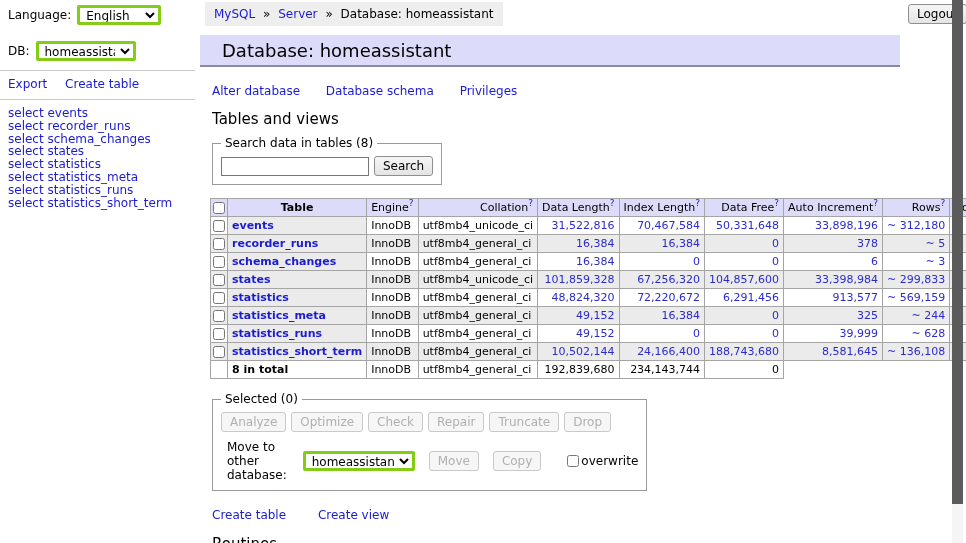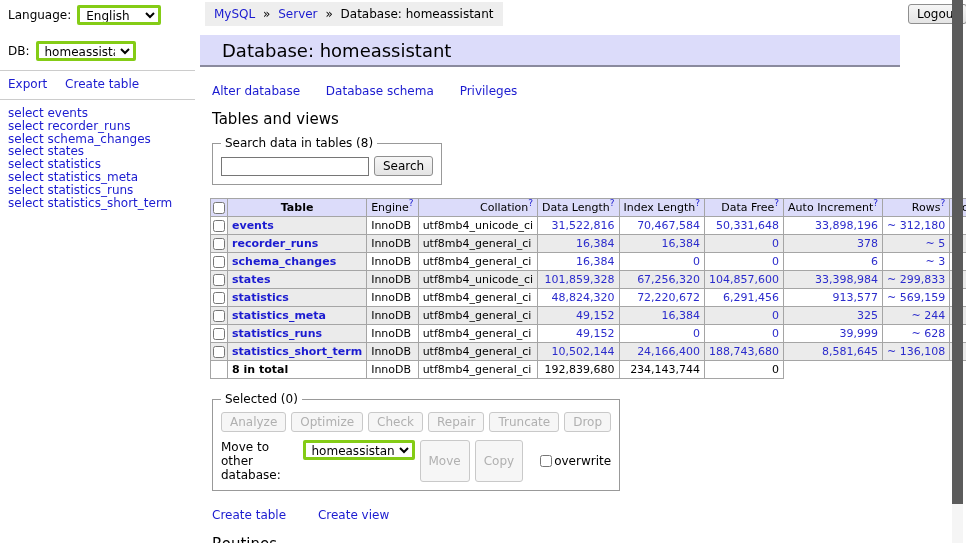--- a/index.html
+++ b/index.html
@@ -69,21 +69,21 @@
   .tables tbody tr.even td { background:#ebebeb; }
   .tables td.num { text-align:right; color:#2b2bcc; }
   .tables tfoot th.name { background:#fff; text-align:left; font-weight:bold; color:#000; }
   .tables tfoot td.num { color:#000; }
   sup.help { color:#1b1bd0; font-size:9px; line-height:0; }
   input[type=checkbox] { width:12px; height:12px; margin:0; vertical-align:middle; }
 
   
   .selected-fieldset { margin:13px 0 0 12px; width:406px; }
   .sel-buttons { margin-top:2px; display:flex; gap:5px; }
-  .move-row { margin-top:8px; display:flex; gap:5px; }
+  .move-row { margin-top:8px; display:flex; align-items:center; gap:14px;margin-left:6px; }
   .move-row .lbl { margin-right:2px; }
   .overwrite-wrap { display:flex; align-items:center; gap:2px; margin-left:3px;padding-left:9px; }
 
   .bottom-links { margin:17px 0 0 12px; }
   .bottom-links a { margin-right:28px; }
   h3.routines { margin-top:13px; }
 
   
   .scrollbar { position:absolute; right:3px; top:0; width:11px; height:543px; background:#f5f5f5; }
   .scrollbar .thumb { position:absolute; top:0; left:0; width:11px; height:504px; background:#5b5b5b; }

